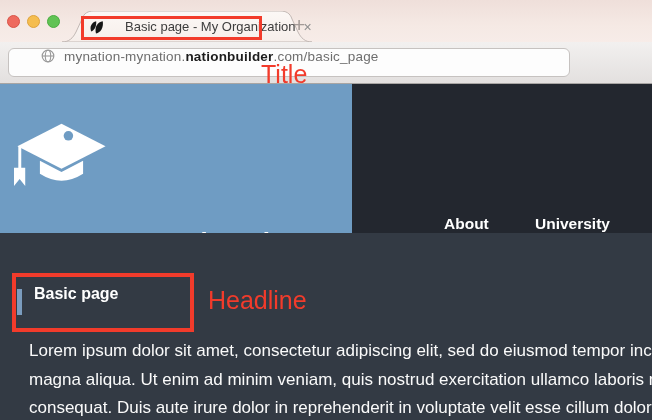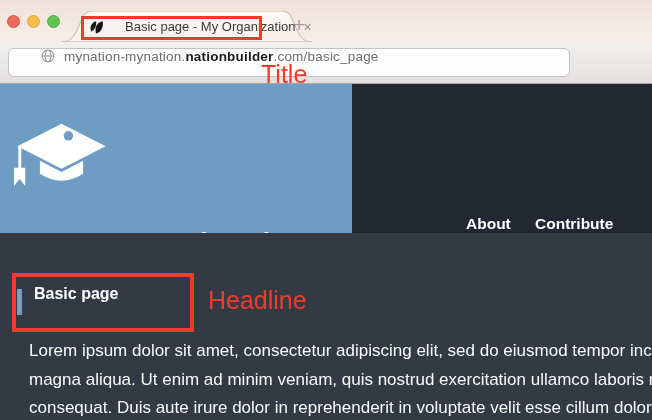--- a/index.html
+++ b/index.html
@@ -32,21 +32,21 @@
   .url-text{margin-left:9px;font-size:13.5px;color:#6e6e6e;white-space:nowrap;letter-spacing:.2px;}
   .url-text .domain{color:#1c1c1c;font-weight:bold;}
 
   
   .page{position:absolute;left:0;top:84px;width:652px;height:336px;background:#333a44;}
   .site-header{position:absolute;left:0;top:0;width:652px;height:149px;background:#23272f;}
   .brand{position:absolute;left:0;top:0;width:352px;height:149px;background:#6f9cc3;}
   .cap-icon{position:absolute;left:14px;top:37px;width:95px;height:78px;}
   .brand-name{position:absolute;left:121px;top:143px;font-size:26px;font-weight:600;color:#ffffff;letter-spacing:.3px;white-space:nowrap;}
   .nav-link{position:absolute;top:131px;font-size:15.5px;font-weight:600;color:#ffffff;white-space:nowrap;cursor:pointer;}
-  .nav-about{left:466px;}
+  .nav-about{left:444px;}
   .nav-contribute{left:535px;}
 
   .page-body{position:absolute;left:0;top:149px;width:652px;height:187px;background:#333a44;}
   .headline-bar{position:absolute;left:17px;top:56px;width:5px;height:26px;background:#7b9cbe;}
   .headline-text{position:absolute;left:34px;top:52px;font-size:16px;font-weight:700;color:#ffffff;white-space:nowrap;}
   .paragraph{position:absolute;left:29px;top:104px;width:623px;}
   .paragraph .pline{font-size:17px;line-height:28.5px;color:#fafafa;white-space:nowrap;overflow:hidden;}
 
   
   .annot-rect{position:absolute;border-style:solid;border-color:#f23b2b;background:transparent;}
@@ -111,21 +111,21 @@
         <svg class="cap-icon" viewBox="0 0 110 90">
           <path d="M55 3 L106 29 L55 55 L4 29 Z" fill="#ffffff"></path>
           <circle cx="63" cy="17" r="5.5" fill="#6f9cc3"></circle>
           <path d="M30 46 L55 59 L80 46 L80 61 Q55 77 30 61 Z" fill="#ffffff"></path>
           <rect x="5" y="29" width="3.4" height="26" fill="#ffffff"></rect>
           <path d="M0 54 L13 54 L13 75 L6.5 67 L0 75 Z" fill="#ffffff"></path>
         </svg>
         <div class="brand-name">My University</div>
       </div>
       <div class="nav-link nav-about">About</div>
-      <div class="nav-link nav-contribute">Contribute</div>
+      <div class="nav-link nav-contribute">University</div>
     </div>
 
     <div class="page-body">
       <div class="headline-bar"></div>
       <div class="headline-text">Basic page</div>
       <div class="paragraph">
         <div class="pline">Lorem ipsum dolor sit amet, consectetur adipiscing elit, sed do eiusmod tempor incididunt ut labore et dolore</div>
         <div class="pline">magna aliqua. Ut enim ad minim veniam, quis nostrud exercitation ullamco laboris nisi ut aliquip ex ea commodo</div>
         <div class="pline">consequat. Duis aute irure dolor in reprehenderit in voluptate velit esse cillum dolore eu fugiat nulla pariatur.</div>
       </div>

